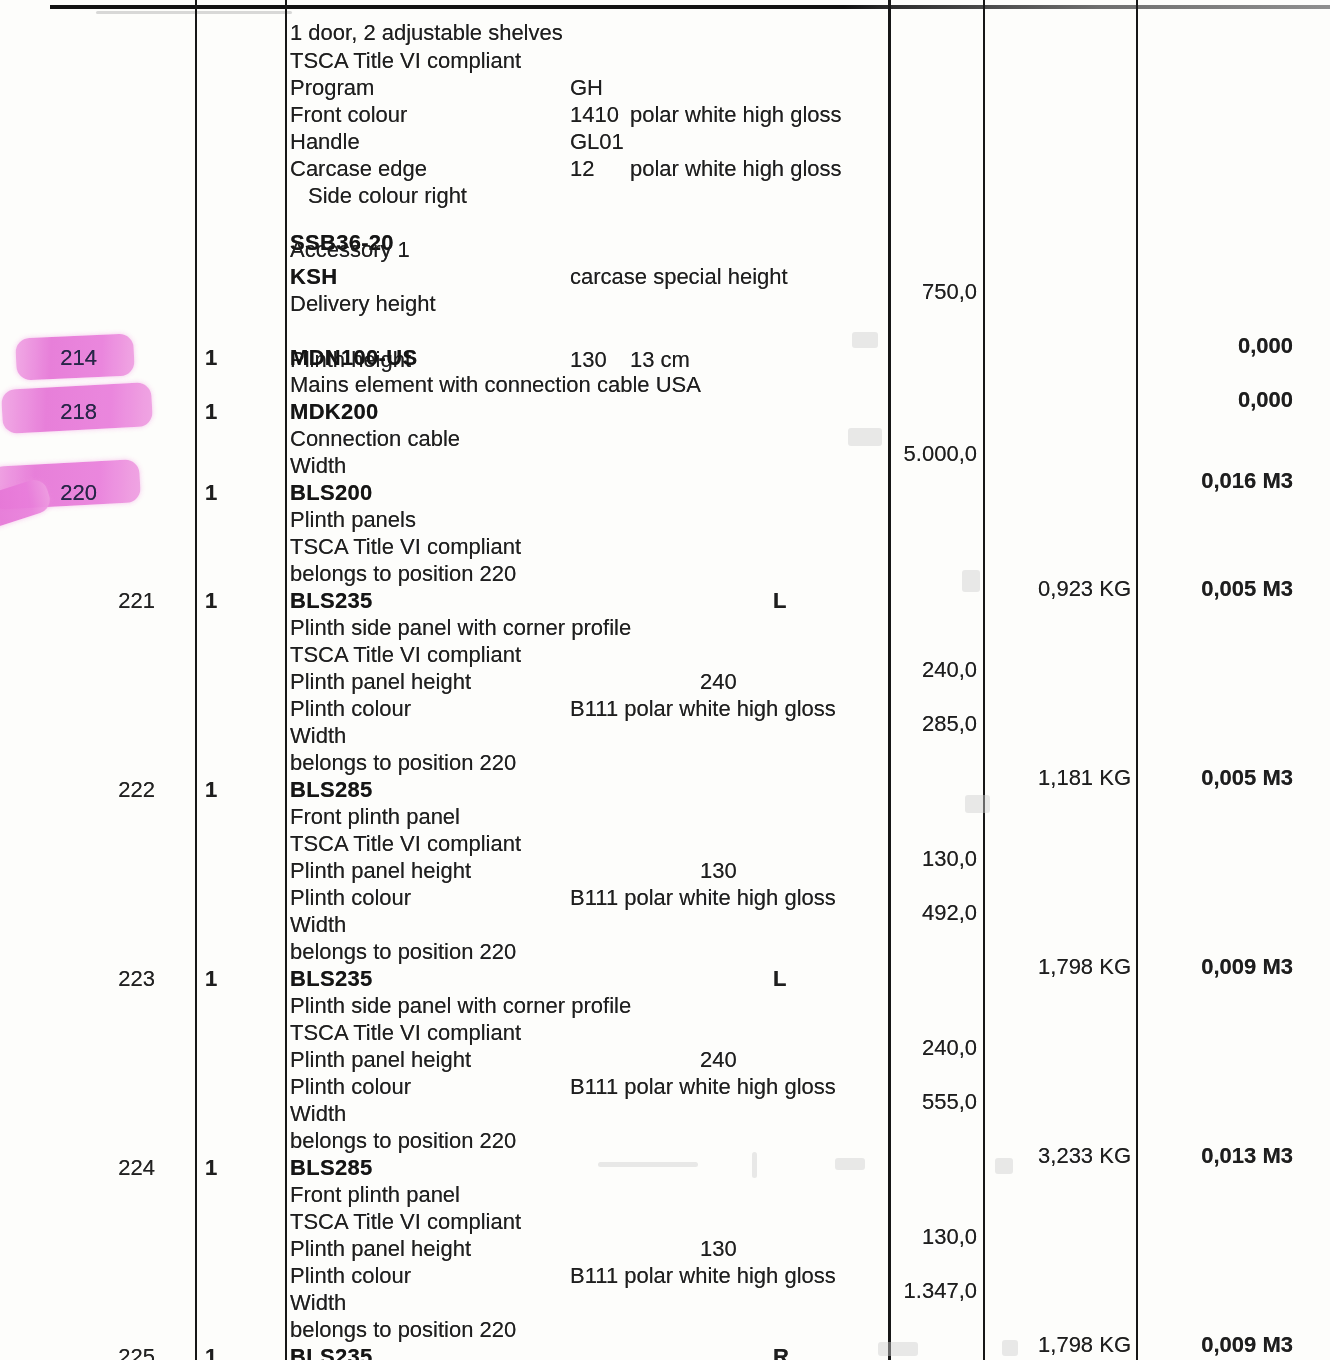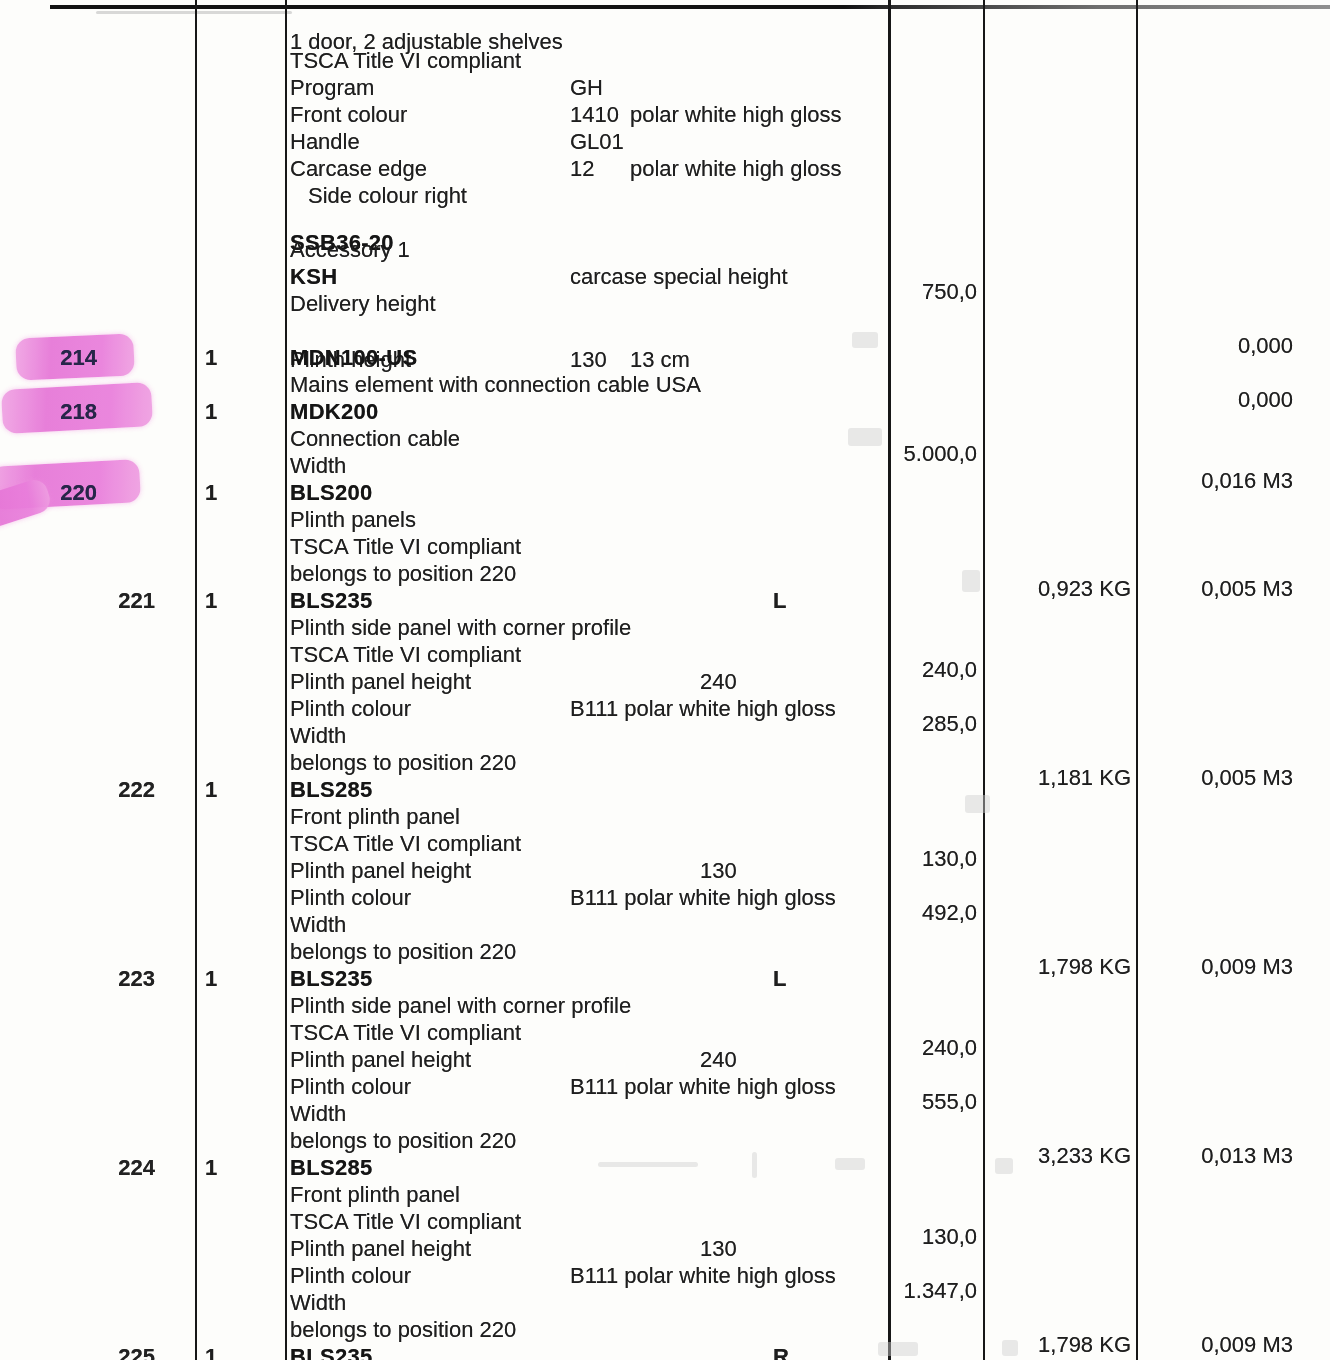--- a/index.html
+++ b/index.html
@@ -13,33 +13,33 @@
     color:#1e1e1e;
   }
   
   .rule-v{position:absolute;top:0;bottom:0;width:2px;background:#171717;z-index:1;}
   .rule-top{position:absolute;left:50px;top:5px;width:1280px;height:4px;z-index:1;
     background:linear-gradient(90deg,#121212 0%,#121212 62%,#2e2e2e 66%,#6f6f6f 82%,#8f8f8f 100%);}
   .rule-top-ghost{position:absolute;left:96px;top:11px;width:196px;height:3px;background:#b9b9b9;opacity:.55;z-index:1;border-radius:2px;}
   
   .row{position:absolute;left:0;width:1330px;height:27px;font-size:22px;line-height:27px;z-index:3;white-space:pre;}
   .row span{position:absolute;top:0;text-shadow:0 0 .5px rgba(10,10,10,.6);}
-  .pos{left:60px;width:95px;text-align:right;font-weight:700;color:#222;}
+  .pos{left:60px;width:95px;text-align:right;font-weight:400;color:#222;}
   .pos-hl{left:20px;width:77px;color:#26264a;}
   .qty{left:205px;font-weight:700;}
   .code{left:290px;font-weight:700;letter-spacing:.3px;color:#151515;}
   .txt{left:290px;}
   .lbl{left:290px;}
   .v1{left:570px;}
   .v2{left:630px;}
   .tag{left:773px;font-weight:700;}
   .inline{left:700px;width:175px;text-align:left;}
   .num{left:890px;width:87px;text-align:right;top:-12px !important;}
   .kg{left:990px;width:141px;text-align:right;top:-12px !important;}
-  .vol{left:1150px;width:143px;text-align:right;top:-12px !important;}
+  .vol{left:1150px;width:143px;text-align:right;top:-12px !important;font-weight:bold;}
   
   .hl-mark{position:absolute;z-index:2;border-radius:14px;opacity:.93;
     background:linear-gradient(95deg,#f0a4e4 0%,#e676d7 30%,#e97edb 72%,#efa0e2 100%);
     box-shadow:0 0 5px rgba(238,145,223,.55);}
   
   .artifact{position:absolute;z-index:2;background:#cfcfcf;opacity:.45;border-radius:3px;}
 </style>
 </head>
 <body>
 
@@ -65,21 +65,21 @@
       <div class="artifact" style="left: 962px; top: 570px; width: 18px; height: 22px;"></div>
       <div class="artifact" style="left: 965px; top: 795px; width: 25px; height: 18px;"></div>
       <div class="artifact" style="left: 598px; top: 1162px; width: 100px; height: 5px;"></div>
       <div class="artifact" style="left: 752px; top: 1152px; width: 5px; height: 26px;"></div>
       <div class="artifact" style="left: 835px; top: 1158px; width: 30px; height: 12px;"></div>
       <div class="artifact" style="left: 995px; top: 1158px; width: 18px; height: 16px;"></div>
       <div class="artifact" style="left: 878px; top: 1342px; width: 40px; height: 14px;"></div>
       <div class="artifact" style="left: 1002px; top: 1340px; width: 16px; height: 16px;"></div>
     </div>
   <div id="rows">
-      <div class="row" style="top: 28px; text-align: right;"><span class="txt">1 door, 2 adjustable shelves</span></div>
+      <div class="row" style="top: 19px; text-align: right;"><span class="txt">1 door, 2 adjustable shelves</span></div>
       <div class="row" style="top: 47px;"><span class="txt">TSCA Title VI compliant</span></div>
       <div class="row" style="top: 74px;"><span class="lbl">Program</span><span class="v1">GH</span></div>
       <div class="row" style="top: 101px;"><span class="lbl">Front colour</span><span class="v1">1410</span><span class="v2">polar white high gloss</span></div>
       <div class="row" style="top: 128px;"><span class="lbl">Handle</span><span class="v1">GL01</span></div>
       <div class="row" style="top: 155px;"><span class="lbl">Carcase edge</span><span class="v1">12</span><span class="v2">polar white high gloss</span></div>
       <div class="row" style="top: 182px; margin-left: 18px;"><span class="txt">Side colour right</span></div>
       <div class="row" style="top: 209px; margin-top: 20px;"><span class="code">SSB36-20</span></div>
       <div class="row" style="top: 236px;"><span class="txt">Accessory 1</span></div>
       <div class="row" style="top: 263px;"><span class="code">KSH</span><span class="v1">carcase special height</span></div>
       <div class="row" style="top: 290px;"><span class="lbl">Delivery height</span><span class="num">750,0</span></div>

